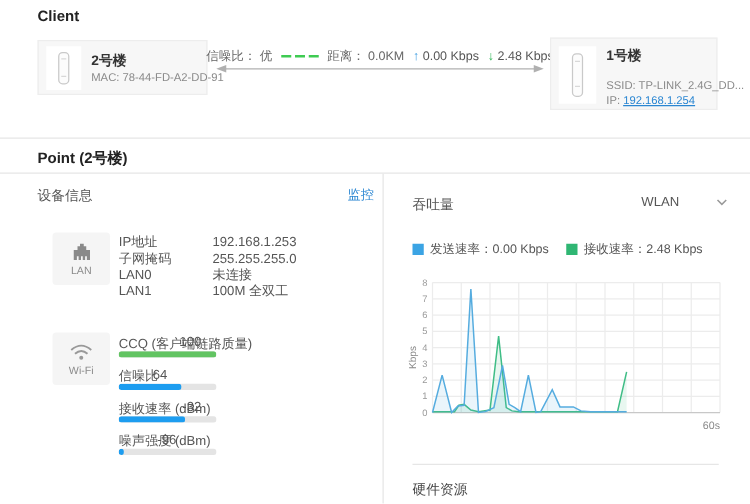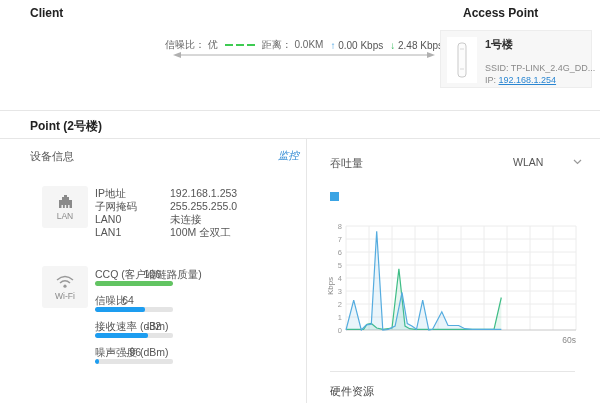--- a/index.html
+++ b/index.html
@@ -1,21 +1,21 @@
 <!DOCTYPE html>
 <html><head>
 <meta charset="utf-8">
 <style>
   html,body{margin:0;padding:0;background:#fff;}
   .page{position:relative;width:600px;height:403px;background:#fff;overflow:hidden;
         font-family:"Liberation Sans","DejaVu Sans",sans-serif;color:#333;}
   .abs{position:absolute;}
   .hdr{font-size:12px;font-weight:bold;color:#222;}
   .sec-label{font-size:11px;color:#555;}
-  .link{font-size:10.5px;color:#2a86d2;cursor:pointer;font-style:italic;}
+  .link{font-size:10.5px;color:#2a86d2;cursor:pointer;}
   
   .dev-card{background:#f7f7f7;border:1px solid #ededed;box-sizing:border-box;}
   .img-box{position:absolute;background:#fff;display:flex;align-items:center;justify-content:center;}
   .dev-name{position:absolute;font-size:11px;font-weight:bold;color:#333;}
   .dev-line{position:absolute;font-size:9px;color:#8a8a8a;white-space:nowrap;}
   .ip-link{color:#2a86d2;text-decoration:underline;cursor:pointer;}
   
   .linkinfo{position:absolute;display:flex;align-items:center;gap:7px;font-size:10px;color:#666;white-space:nowrap;}
   .dashes{display:inline-flex;gap:3px;align-items:center;}
   .dash{width:8px;height:2px;background:#3ecb52;display:inline-block;}
@@ -41,42 +41,52 @@
   .legend-item{display:flex;align-items:center;gap:5px;}
   .swatch{width:9px;height:9px;display:inline-block;}
   .selector{position:absolute;display:flex;align-items:center;gap:30px;font-size:10.5px;color:#555;cursor:pointer;}
 </style>
 </head>
 <body>
 
 <div class="page">
 
   <div class="abs hdr" style="left:30px;top:6px;">Client</div>
-  <div class="abs hdr" style="left:463px;top:6px;">Access Point</div>
-
+
+  <div class="abs dev-card" style="left:30px;top:32px;width:136px;height:44px;">
+    <div class="img-box" style="left:6px;top:4px;width:28px;height:35px;">
+      <svg width="14" height="28" viewBox="0 0 14 28">
+        <rect x="3" y="1" width="8" height="25" rx="3" fill="#fcfcfc" stroke="#c9c9c9" stroke-width="1"></rect>
+        <line x1="5" y1="6" x2="9" y2="6" stroke="#d8d8d8" stroke-width="1"></line>
+        <line x1="5" y1="20" x2="9" y2="20" stroke="#d8d8d8" stroke-width="1"></line>
+      </svg>
+    </div>
+    <div class="dev-name" style="left:42px;top:8px;">2号楼</div>
+    <div class="dev-line" style="left:42px;top:24px;">MAC: 78-44-FD-A2-DD-91</div>
+  </div>
 
   <div class="linkinfo" style="left:172px;top:38px;width:264px;justify-content:center;">
     <span>信噪比： 优</span>
     <span class="dashes">
         <span class="dash"></span>
         <span class="dash"></span>
         <span class="dash"></span>
       </span>
     <span>距离： 0.0KM</span>
     <span><span class="rate-up">↑</span> <span class="rate-txt">0.00 Kbps</span></span>
     <span><span class="rate-down">↓</span> <span class="rate-txt">2.48 Kbps</span></span>
   </div>
 
   <svg class="abs" style="left:172px;top:51px;" width="264" height="8">
     <line x1="7" y1="4" x2="257" y2="4" stroke="#b0b0b0" stroke-width="1"></line>
     <polygon points="1,4 9,1 9,7" fill="#b0b0b0"></polygon>
     <polygon points="263,4 255,1 255,7" fill="#b0b0b0"></polygon>
   </svg>
 
-  <div class="abs dev-card" style="left:440px;top:30px;width:152px;height:58px;">
+  <div class="abs dev-card" style="left:440px;top:30px;width:134px;height:58px;">
     <div class="img-box" style="left:6px;top:6px;width:30px;height:46px;">
       <svg width="14" height="38" viewBox="0 0 14 38">
         <rect x="3" y="2" width="8" height="34" rx="3" fill="#fcfcfc" stroke="#c9c9c9" stroke-width="1"></rect>
         <line x1="5" y1="8" x2="9" y2="8" stroke="#d8d8d8" stroke-width="1"></line>
         <line x1="5" y1="28" x2="9" y2="28" stroke="#d8d8d8" stroke-width="1"></line>
       </svg>
     </div>
     <div class="dev-name" style="left:44px;top:6px;">1号楼</div>
     <div class="dev-line" style="left:44px;top:32px;">SSID: TP-LINK_2.4G_DD...</div>
     <div class="dev-line" style="left:44px;top:44px;"><span>IP: </span><span class="ip-link">192.168.1.254</span></div>
@@ -140,20 +150,25 @@
   <div class="abs sec-label" style="left:330px;top:156px;">吞吐量</div>
   <div class="selector" style="left:513px;top:156px;">
     <span>WLAN</span>
     <svg width="9" height="6" viewBox="0 0 9 6">
       <polyline points="1,1 4.5,4.5 8,1" fill="none" stroke="#999" stroke-width="1.2"></polyline>
     </svg>
   </div>
   <div id="legend" class="legend" style="left:330px;top:192px;">
       <span class="legend-item">
         <span class="swatch" style="background: rgb(59, 164, 228);"></span>
+        <span>发送速率：0.00 Kbps</span>
+      </span>
+      <span class="legend-item">
+        <span class="swatch" style="background: rgb(47, 182, 115);"></span>
+        <span>接收速率：2.48 Kbps</span>
       </span>
     </div>
 
   <div class="abs" style="left:326px;top:216px;">
     <svg id="chart" width="256" height="130" viewBox="0 0 256 130">
         <line x1="20" y1="10" x2="20" y2="114" stroke="#ececec" stroke-width="1"></line>
         <line x1="43" y1="10" x2="43" y2="114" stroke="#ececec" stroke-width="1"></line>
         <line x1="66" y1="10" x2="66" y2="114" stroke="#ececec" stroke-width="1"></line>
         <line x1="89" y1="10" x2="89" y2="114" stroke="#ececec" stroke-width="1"></line>
         <line x1="112" y1="10" x2="112" y2="114" stroke="#ececec" stroke-width="1"></line>

